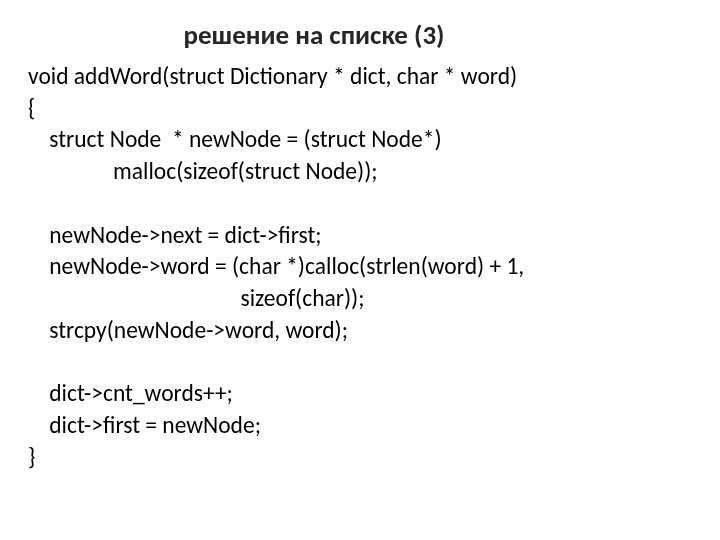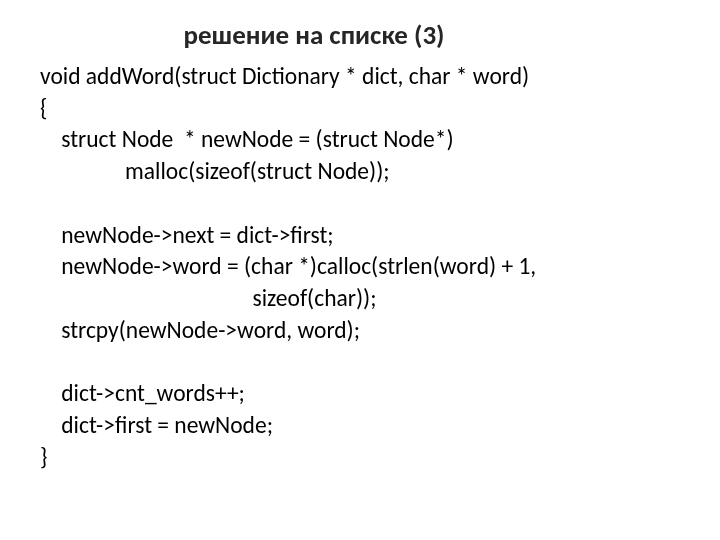--- a/index.html
+++ b/index.html
@@ -24,21 +24,20 @@
     font-size: 27px;
     color: #262626;
     margin-bottom: 10px;
   }
   .code {
     font-size: 23.5px;
     line-height: 1.35;
     white-space: pre;
     color: #000000;
     font-family: Calibri, "Segoe UI", Arial, sans-serif;
-    margin-left: 12px;
   }
 </style>
 </head>
 <body>
 
 <div class="slide">
   <div class="title">решение на списке (3)</div>
   <div class="code"><span>void addWord(struct Dictionary * dict, char * word)</span>
 <span>{</span>
 <span>    struct Node  * newNode = (struct Node*)</span>

